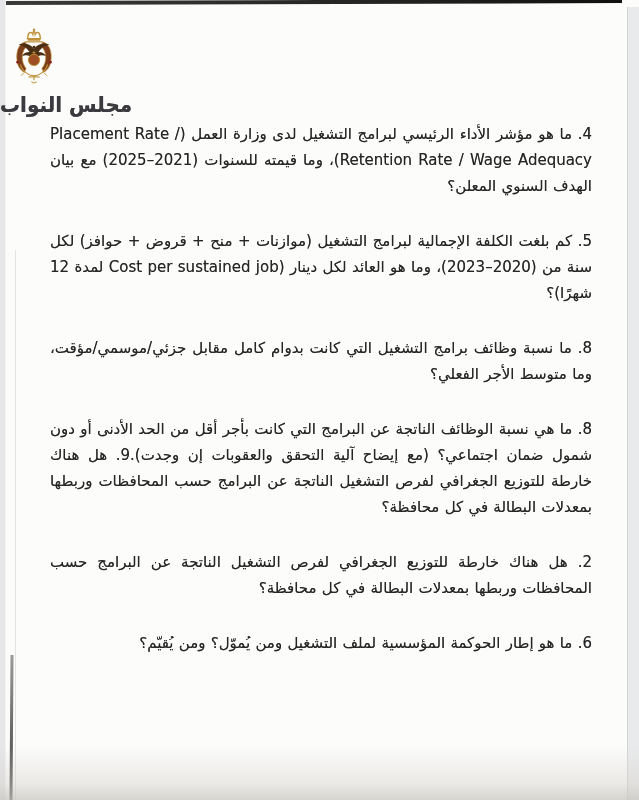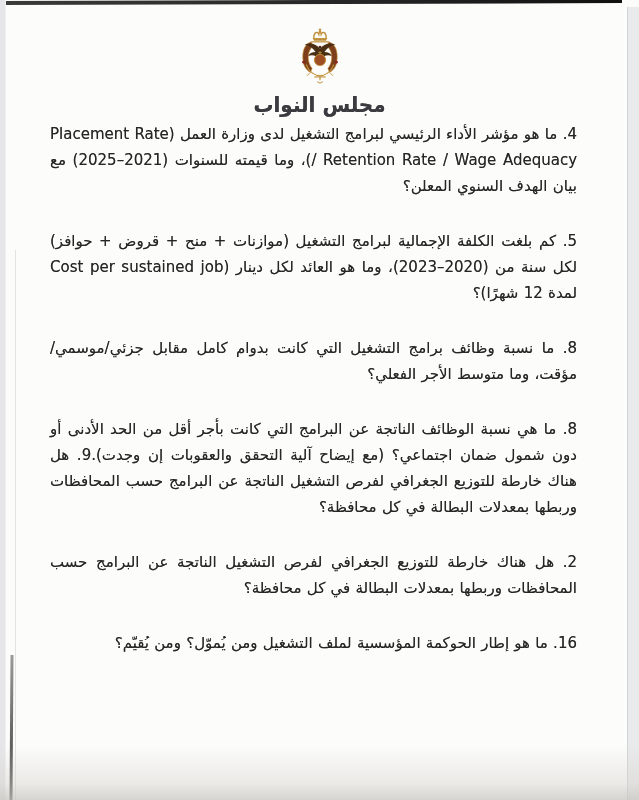--- a/index.html
+++ b/index.html
@@ -30,33 +30,33 @@
     position:absolute;left:10px;top:655px;height:145px;width:3px;
     background:linear-gradient(#9a9a9a,#3d3d3d);
     transform:rotate(0.4deg);
   }
   .bottom-shadow{
     position:absolute;left:0;bottom:0;width:100%;height:55px;
     background:linear-gradient(rgba(214,211,204,0) 0%,rgba(214,211,204,.45) 70%,rgba(200,198,192,.75) 100%);
   }
   
   .letterhead{
-    position:absolute;top:26px;left:0;width:100%;text-align:center;
+    position:absolute;top:26px;left:0;width:100%;text-align:left;
   }
   .emblem{display:inline-block;line-height:0;}
   .calligraphy{
     margin-top:3px;
     direction:rtl;
     font-size:20px;font-weight:700;color:#3a3a3f;
     text-shadow:0 0 .6px rgba(40,40,45,.7);
     transform:scaleY(1.06);
   }
   
   .questions{
-    position:absolute;top:121px;right:62px;left:50px;
+    position:absolute;top:121px;right:47px;left:50px;
     direction:rtl;
   }
   .questions p{
     margin:0 0 29px 0;
     font-size:15px;line-height:26px;color:#262626;
     text-align:justify;
     text-shadow:0 0 .5px rgba(20,20,20,.55);
     word-spacing:.5px;
   }
 </style>
@@ -111,16 +111,16 @@
     </span>
     <div class="calligraphy">مجلس النواب</div>
   </header>
 
   <main class="questions">
     <p>4. ما هو مؤشر الأداء الرئيسي لبرامج التشغيل لدى وزارة العمل (Placement Rate / Retention Rate / Wage Adequacy)، وما قيمته للسنوات (2021–2025) مع بيان الهدف السنوي المعلن؟</p>
     <p>5. كم بلغت الكلفة الإجمالية لبرامج التشغيل (موازنات + منح + قروض + حوافز) لكل سنة من (2020–2023)، وما هو العائد لكل دينار (Cost per sustained job لمدة 12 شهرًا)؟</p>
     <p>8. ما نسبة وظائف برامج التشغيل التي كانت بدوام كامل مقابل جزئي/موسمي/مؤقت، وما متوسط الأجر الفعلي؟</p>
     <p>8. ما هي نسبة الوظائف الناتجة عن البرامج التي كانت بأجر أقل من الحد الأدنى أو دون شمول ضمان اجتماعي؟ (مع إيضاح آلية التحقق والعقوبات إن وجدت).9.  هل هناك خارطة للتوزيع الجغرافي لفرص التشغيل الناتجة عن البرامج حسب المحافظات وربطها بمعدلات البطالة في كل محافظة؟</p>
     <p>2.  هل هناك خارطة للتوزيع الجغرافي لفرص التشغيل الناتجة عن البرامج حسب المحافظات وربطها بمعدلات البطالة في كل محافظة؟</p>
-    <p>16. ما هو إطار الحوكمة المؤسسية لملف التشغيل ومن يُموّل؟ ومن يُقيّم؟</p>
+    <p>6. ما هو إطار الحوكمة المؤسسية لملف التشغيل ومن يُموّل؟ ومن يُقيّم؟</p>
   </main>
 
 </div>
 
 </body></html>

